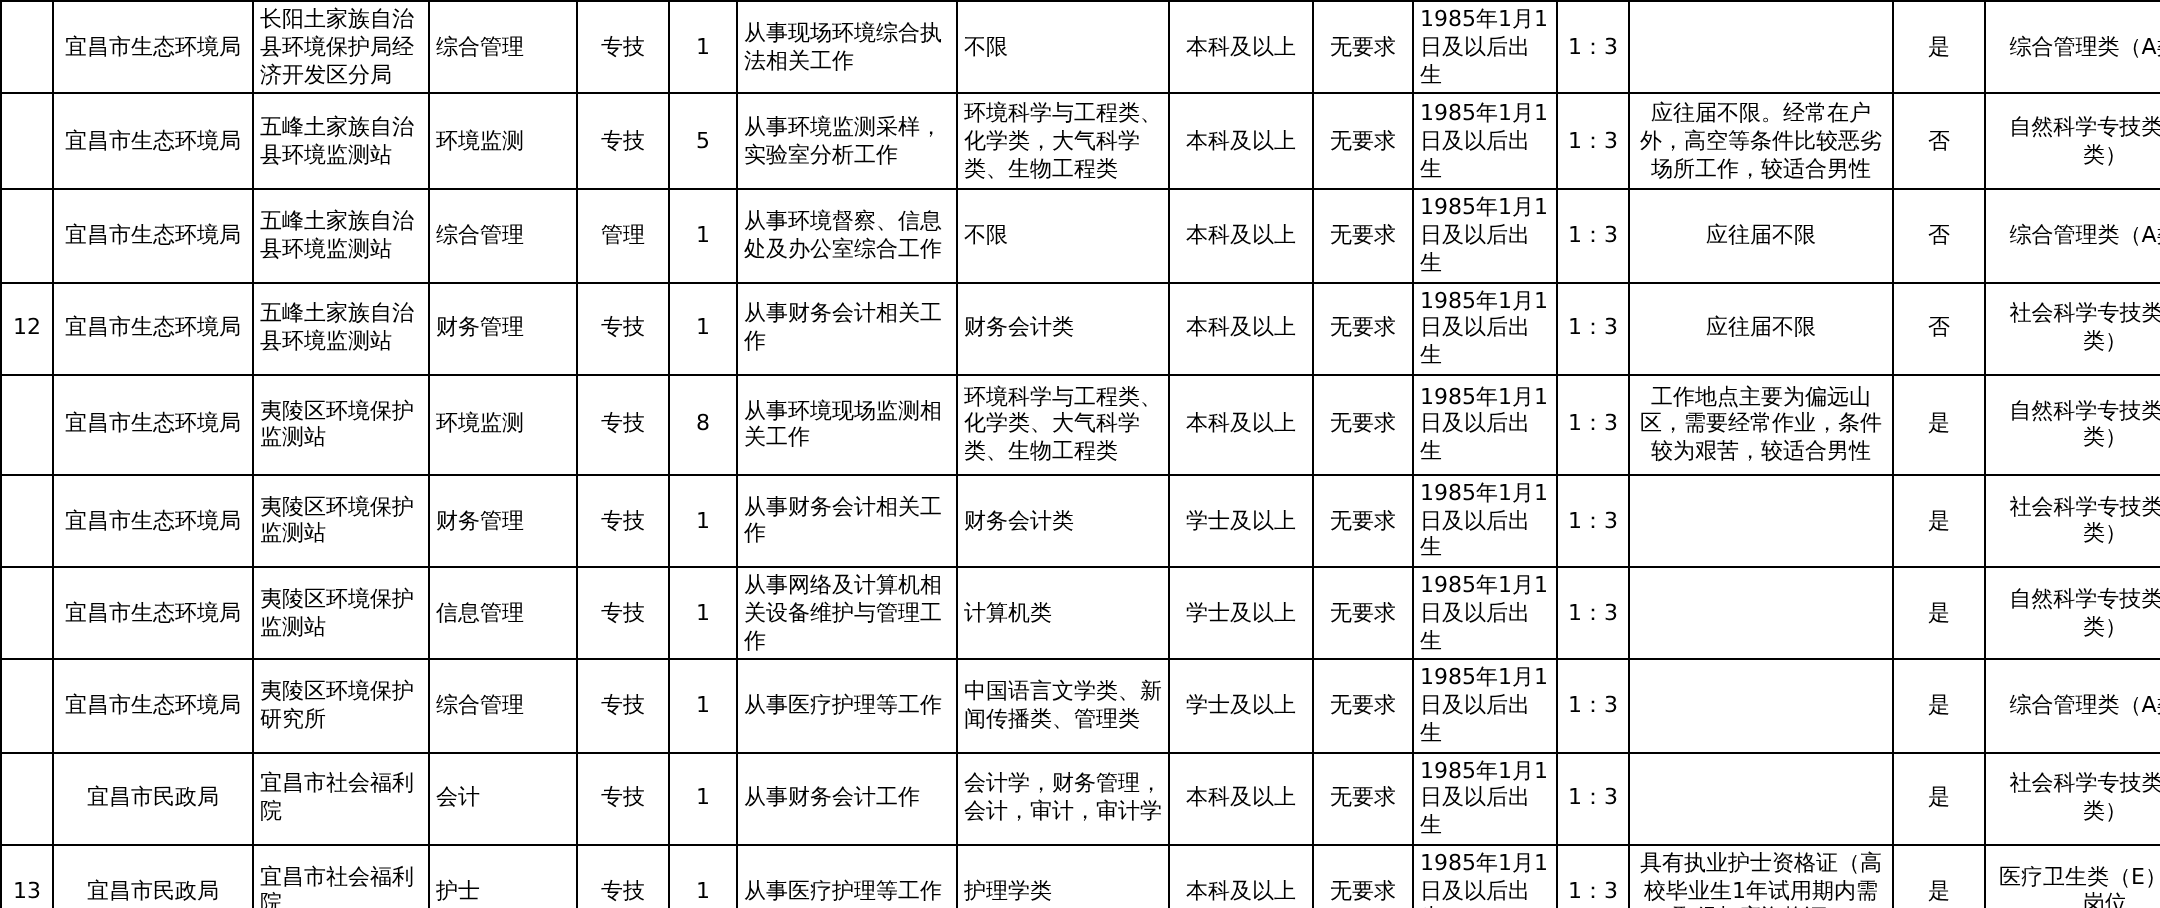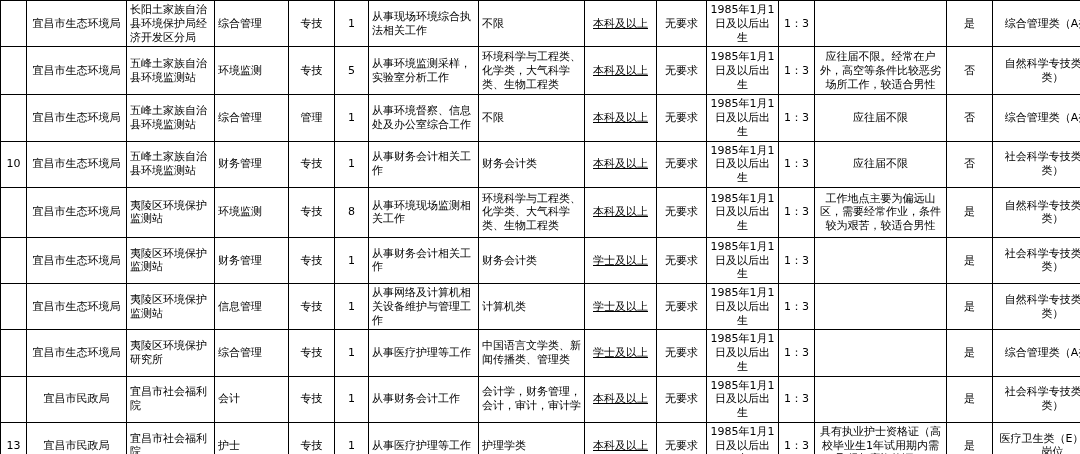--- a/index.html
+++ b/index.html
@@ -36,23 +36,23 @@
     overflow: hidden;
   }
   td.c-idx      { width: 26px;  text-align: center; }
   td.c-dept     { width: 100px; text-align: center; }
   td.c-unit     { width: 88px;  text-align: left; }
   td.c-post     { width: 74px;  text-align: left; }
   td.c-type     { width: 46px;  text-align: center; }
   td.c-num      { width: 34px;  text-align: center; }
   td.c-duty     { width: 110px; text-align: left; }
   td.c-major    { width: 106px; text-align: left; margin-top: 36px; }
-  td.c-edu      { width: 72px;  text-align: center; text-decoration: underline; }
+  td.c-edu      { width: 72px;  text-align: center; }
   td.c-degree   { width: 50px;  text-align: center; }
-  td.c-age      { width: 72px;  text-align: center; }
+  td.c-age      { width: 72px;  text-align: left; }
   td.c-ratio    { width: 36px;  text-align: center; }
   td.c-other    { width: 132px; text-align: center; }
   td.c-fresh    { width: 46px;  text-align: center; }
   td.c-exam     { width: 120px; text-align: center; }
 </style>
 </head>
 <body>
 
 <div id="sheet">
   <table class="grid">
@@ -119,21 +119,21 @@
           <td class="c-major">不限</td>
           <td class="c-edu">本科及以上</td>
           <td class="c-degree">无要求</td>
           <td class="c-age">1985年1月1日及以后出生</td>
           <td class="c-ratio">1：3</td>
           <td class="c-other">应往届不限</td>
           <td class="c-fresh">否</td>
           <td class="c-exam">综合管理类（A类）</td>
         </tr>
         <tr style="height: 40px;">
-          <td class="c-idx">10</td>
+          <td class="c-idx">12</td>
           <td class="c-dept">宜昌市生态环境局</td>
           <td class="c-unit">五峰土家族自治县环境监测站</td>
           <td class="c-post">财务管理</td>
           <td class="c-type">专技</td>
           <td class="c-num">1</td>
           <td class="c-duty">从事财务会计相关工作</td>
           <td class="c-major">财务会计类</td>
           <td class="c-edu">本科及以上</td>
           <td class="c-degree">无要求</td>
           <td class="c-age">1985年1月1日及以后出生</td>

